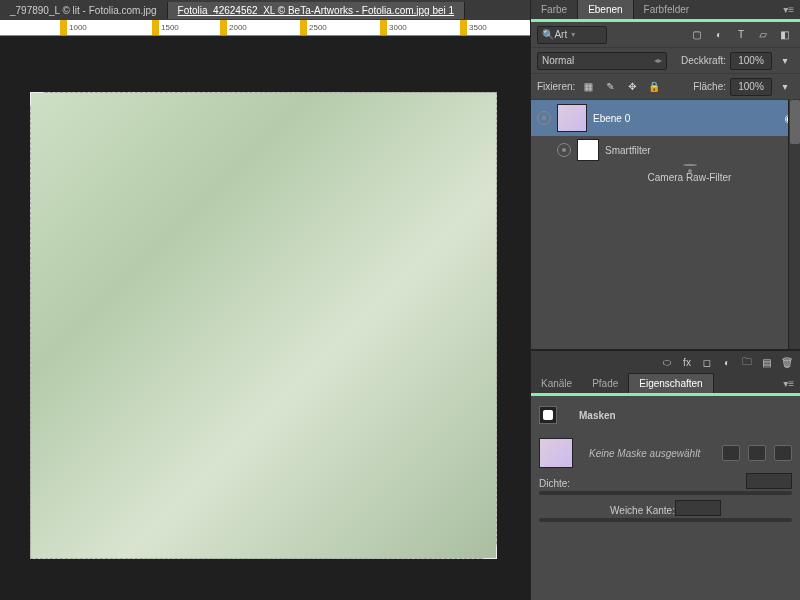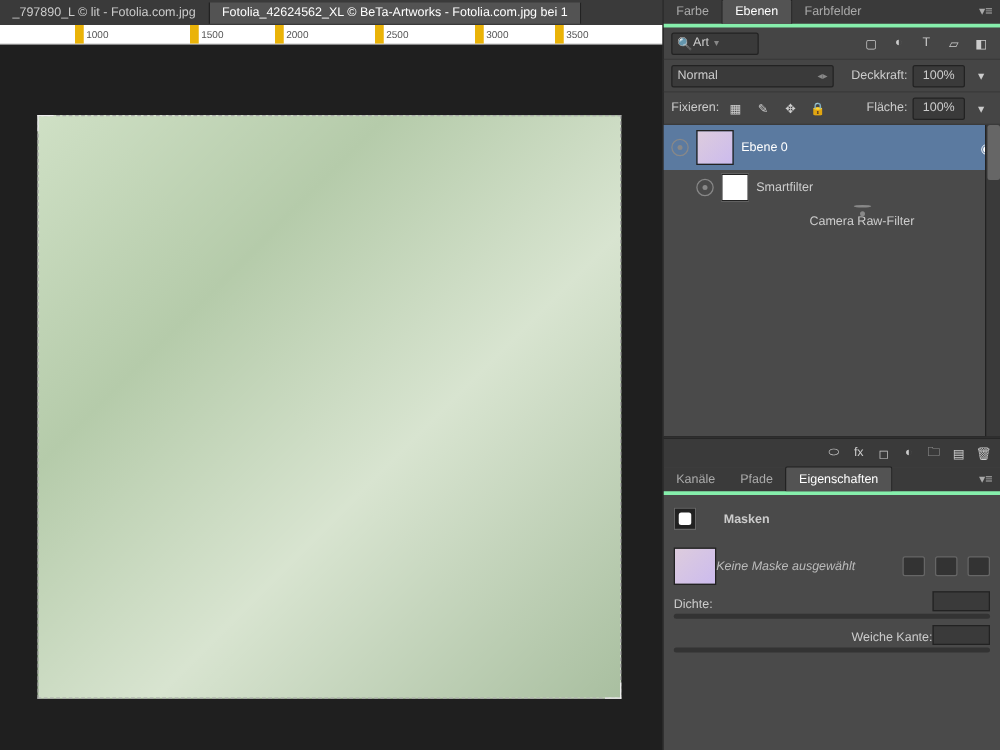--- a/index.html
+++ b/index.html
@@ -1,21 +1,21 @@
 <!DOCTYPE html>
 <html><head>
 <meta charset="utf-8">
 <style>
   * { box-sizing: border-box; margin: 0; padding: 0; font-family: "Segoe UI", Tahoma, sans-serif; }
   body { background: #2a2a2a; width: 800px; height: 600px; overflow: hidden; position: relative; }
   
   
   .doc-tabs { height: 20px; background: #3a3a3a; display: flex; align-items: center; color: #ccc; font-size: 10px; }
   .doc-tab { padding: 3px 10px; border-right: 1px solid #222; text-align: center; }
-  .doc-tab.active { background: #535353; color: #fff; }
+  .doc-tab.active { background: #535353; color: #fff; text-decoration: underline; }
   
   
   .ruler { height: 16px; background: #fff; border-bottom: 1px solid #888; position: relative; overflow: hidden; font-size: 8px; color: #555; }
   .ruler-tick { position: absolute; top: 0; height: 100%; border-left: 7px solid #eab308; padding-left: 2px; line-height: 16px; }
   
   
   .canvas-area { background: #1f1f1f; height: 564px; position: relative; }
   .canvas-img { position: absolute; left: 30px; top: 56px; width: 467px; height: 467px; background: linear-gradient(135deg,#cfe0c5 0%,#b5cbaa 30%,#d8e4d0 60%,#a9bfa0 100%); border: 1px dashed #aaa; }
   .canvas-img::before, .canvas-img::after { content:""; position:absolute; width:12px; height:12px; border:1px solid #eee; }
   .canvas-img::before { left:-1px; top:-1px; border-right:none; border-bottom:none;}
@@ -71,21 +71,21 @@
   <div class="doc-tab">_797890_L © lit - Fotolia.com.jpg</div>
   <div class="doc-tab active">Fotolia_42624562_XL © BeTa-Artworks - Fotolia.com.jpg bei 1</div>
 </div>
 
 <div class="ruler">
   <span class="ruler-tick" style="left:60px">1000</span>
   <span class="ruler-tick" style="left:152px">1500</span>
   <span class="ruler-tick" style="left:220px">2000</span>
   <span class="ruler-tick" style="left:300px">2500</span>
   <span class="ruler-tick" style="left:380px">3000</span>
-  <span class="ruler-tick" style="left:444px">3500</span>
+  <span class="ruler-tick" style="left:460px">3500</span>
 </div>
 
 <div class="canvas-area">
   <div class="canvas-img"></div>
 </div>
 
 <div class="right">
 
   <div class="panel-tabs">
     <div class="panel-tab">Farbe</div>
@@ -171,38 +171,38 @@
     <div class="panel-menu">▾≡</div>
   </div>
 
   <div class="props-body">
     <div class="props-head">
       <div class="sq-icon">
           <div class="inner"></div>
         </div>
       <span style="font-weight:600">Masken</span>
     </div>
-    <div style="display:flex; align-items:center; gap:0">
+    <div style="display:flex; align-items:center; gap:16px">
       <div class="thumb-sm"></div>
       <span class="italic">Keine Maske ausgewählt</span>
       <div class="mini-icons">
         <div class="ic"></div>
         <div class="ic"></div>
         <div class="ic"></div>
       </div>
     </div>
     <div class="slider-row">
       <div style="display:flex; justify-content:space-between;">
         <span class="lbl">Dichte:</span>
         <div class="slider-val"></div>
       </div>
       <div class="slider-track"></div>
     </div>
     <div class="slider-row">
-      <div style="display:flex; justify-content:flex-end;">
+      <div style="display:flex; justify-content:center;">
         <span class="lbl">Weiche Kante:</span>
         <div class="slider-val"></div>
       </div>
       <div class="slider-track"></div>
     </div>
   </div>
 
 </div>
 
 </body></html>

